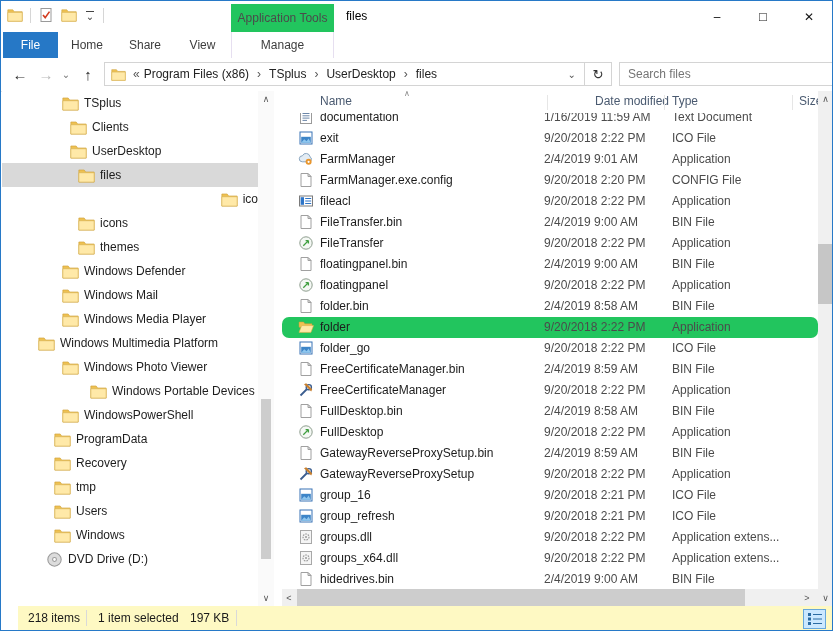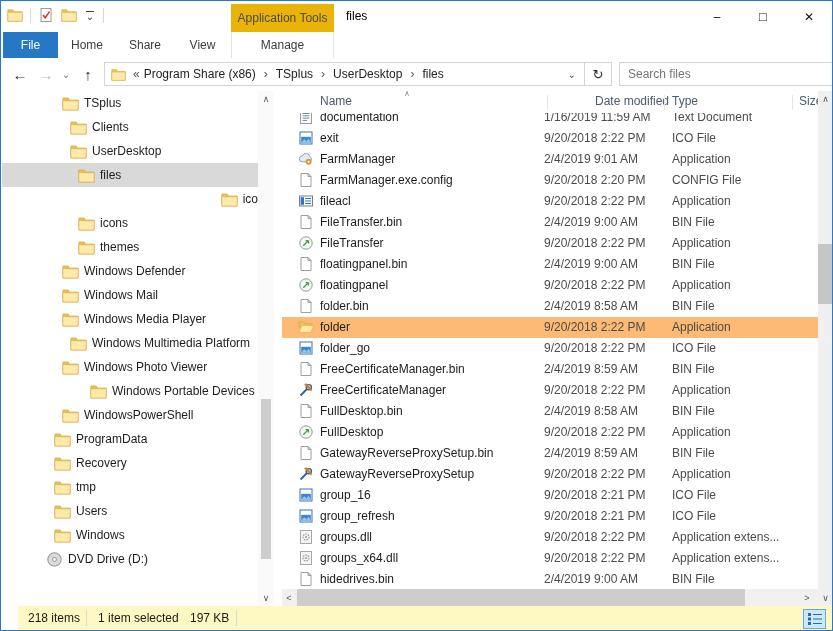--- a/index.html
+++ b/index.html
@@ -8,21 +8,21 @@
        border:1px solid #2779c7;box-sizing:border-box;overflow:hidden;}
   svg{display:block;}
 
   
   .titlebar{position:absolute;top:0;left:0;right:0;height:31px;background:#fff;}
   .qat{position:absolute;left:6px;top:6px;display:flex;align-items:center;gap:7px;}
   .qat .sep{width:1px;height:15px;background:#d6d6d6;}
   .qat-btn{width:16px;height:16px;}
   .qat-chev{font-size:10px;color:#444;line-height:8px;text-align:center;width:12px;}
   .qat-chev .bar{display:block;height:1px;background:#444;margin:1px 2px 1px 2px;}
-  .apptools{position:absolute;left:230px;top:3px;width:103px;height:28px;background:#eab308;
+  .apptools{position:absolute;left:230px;top:3px;width:103px;height:28px;background:#22c55e;
             color:#4b4b4b;font-size:12px;display:flex;align-items:center;justify-content:center;}
   .win-title{position:absolute;left:345px;top:8px;font-size:12px;color:#000;}
   .win-controls{position:absolute;right:0;top:0;height:31px;display:flex;}
   .wc{width:46px;height:31px;display:flex;align-items:center;justify-content:center;
       font-size:12px;color:#111;}
   .wc.max{font-size:13px;}
 
   
   .tabrow{position:absolute;top:31px;left:0;right:0;height:26px;border-bottom:1px solid #22c55e;background:#fff;}
   .tab{position:absolute;top:0;height:26px;display:flex;align-items:center;justify-content:center;
@@ -79,21 +79,21 @@
           font-size:12px;color:#4a5a70;}
   .hcell{position:absolute;top:3px;white-space:nowrap;}
   .h-name{left:38px;} .h-date{left:273px;margin-left:40px;} .h-type{left:390px;} .h-size{left:517px;}
   .hsep{position:absolute;top:4px;width:1px;height:15px;background:#e6e6e6;}
   .hs1{left:265px;} .hs2{left:382px;} .hs3{left:510px;}
   .sort-caret{position:absolute;left:122px;top:-2px;font-size:8px;color:#888;}
 
   
   .rows{position:absolute;left:280px;top:16px;width:536px;height:482px;overflow:hidden;z-index:1;}
   .file-row{position:relative;height:21px;}
-  .file-row.sel{background:#fdba74;}
+  .file-row.sel{background:#22c55e;border-radius:7px;}
   .fi{position:absolute;left:16px;top:2px;width:16px;height:16px;}
   .fn{position:absolute;left:38px;top:0;line-height:21px;font-size:12px;color:#1c1c1c;white-space:nowrap;}
   .fd{position:absolute;left:262px;top:0;line-height:21px;font-size:12px;color:#4b4b4b;white-space:nowrap;}
   .ft{position:absolute;left:390px;top:0;line-height:21px;font-size:12px;color:#4b4b4b;white-space:nowrap;
       max-width:118px;overflow:hidden;}
 
   
   .hscroll{position:absolute;left:280px;top:498px;width:536px;height:17px;background:#f0f0f0;z-index:6;}
   .hs-arrow{position:absolute;top:0;height:17px;width:14px;display:flex;align-items:center;justify-content:center;
             font-size:9px;color:#555;}
@@ -167,21 +167,21 @@
   <div class="nav-glyph nav-up">↑</div>
 
   <div class="addrbox">
     <span class="addr-folder">
         <svg viewBox="0 0 16 16">
           <path d="M0.8 2.8h5l1.4 1.9h8v9.5h-14.4z" fill="#eec152" stroke="#cfa23b" stroke-width="0.6"></path>
           <path d="M0.8 5.4h14.4v8.8H0.8z" fill="#ffe9a8" stroke="#d8b254" stroke-width="0.6"></path>
         </svg>
       </span>
     <span class="crumb-sep" style="padding:0 2px;">«</span>
-    <span class="crumb">Program Share (x86)</span>
+    <span class="crumb">Program Files (x86)</span>
     <span class="crumb-sep">›</span>
     <span class="crumb">TSplus</span>
     <span class="crumb-sep">›</span>
     <span class="crumb">UserDesktop</span>
     <span class="crumb-sep">›</span>
     <span class="crumb">files</span>
     <span class="addr-spacer"></span>
     <span class="addr-chev">⌄</span>
     <span class="addr-div"></span>
     <span class="addr-refresh">↻</span>
@@ -284,21 +284,21 @@
       </div>
       <div class="tree-item" style="padding-left: 60px;">
         <span class="ticon">
           <svg viewBox="0 0 16 16">
             <path d="M0.8 2.8h5l1.4 1.9h8v9.5h-14.4z" fill="#eec152" stroke="#cfa23b" stroke-width="0.6"></path>
             <path d="M0.8 5.4h14.4v8.8H0.8z" fill="#ffe9a8" stroke="#d8b254" stroke-width="0.6"></path>
           </svg>
         </span>
         <span class="tlabel">Windows Media Player</span>
       </div>
-      <div class="tree-item" style="padding-left: 68px;">
+      <div class="tree-item" style="padding-left: 36px;">
         <span class="ticon">
           <svg viewBox="0 0 16 16">
             <path d="M0.8 2.8h5l1.4 1.9h8v9.5h-14.4z" fill="#eec152" stroke="#cfa23b" stroke-width="0.6"></path>
             <path d="M0.8 5.4h14.4v8.8H0.8z" fill="#ffe9a8" stroke="#d8b254" stroke-width="0.6"></path>
           </svg>
         </span>
         <span class="tlabel">Windows Multimedia Platform</span>
       </div>
       <div class="tree-item" style="padding-left: 60px;">
         <span class="ticon">

